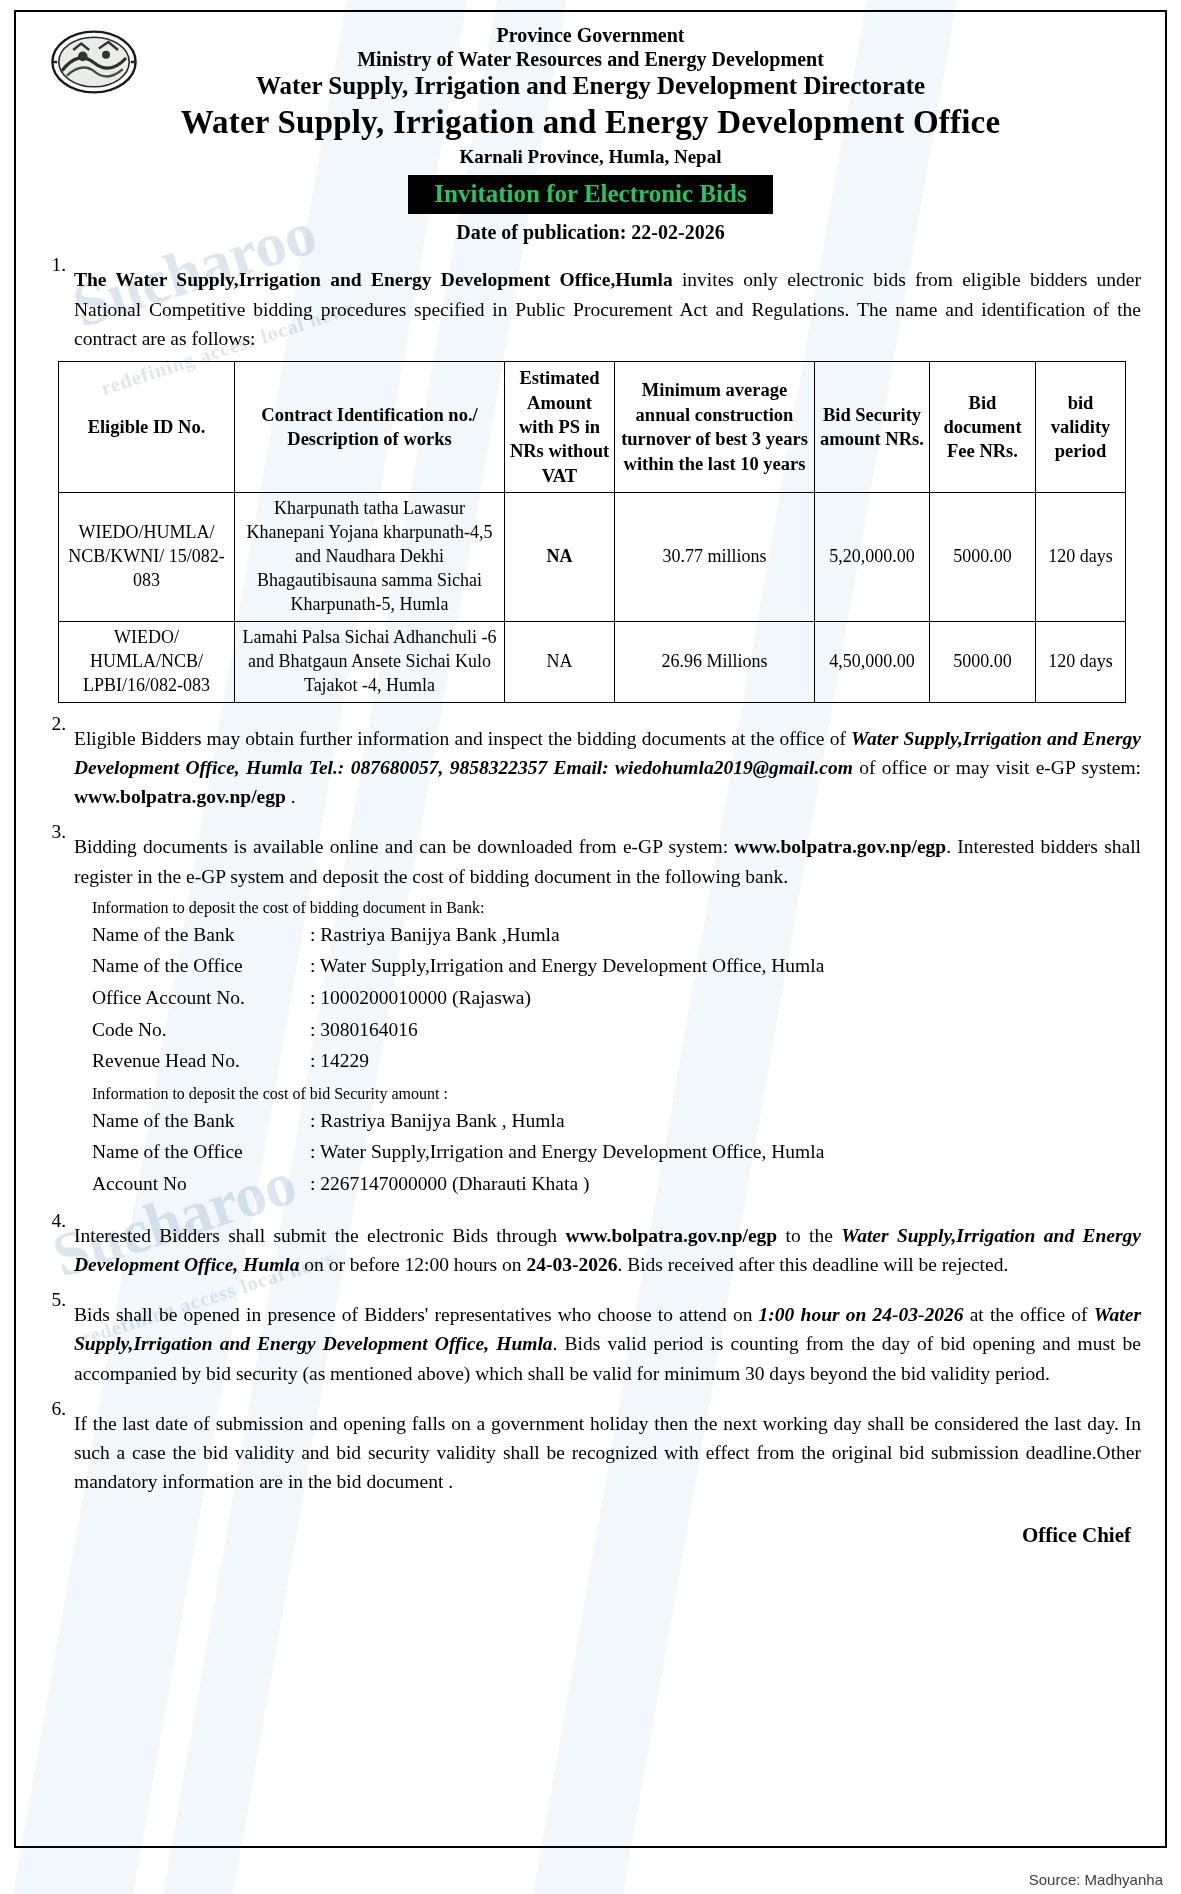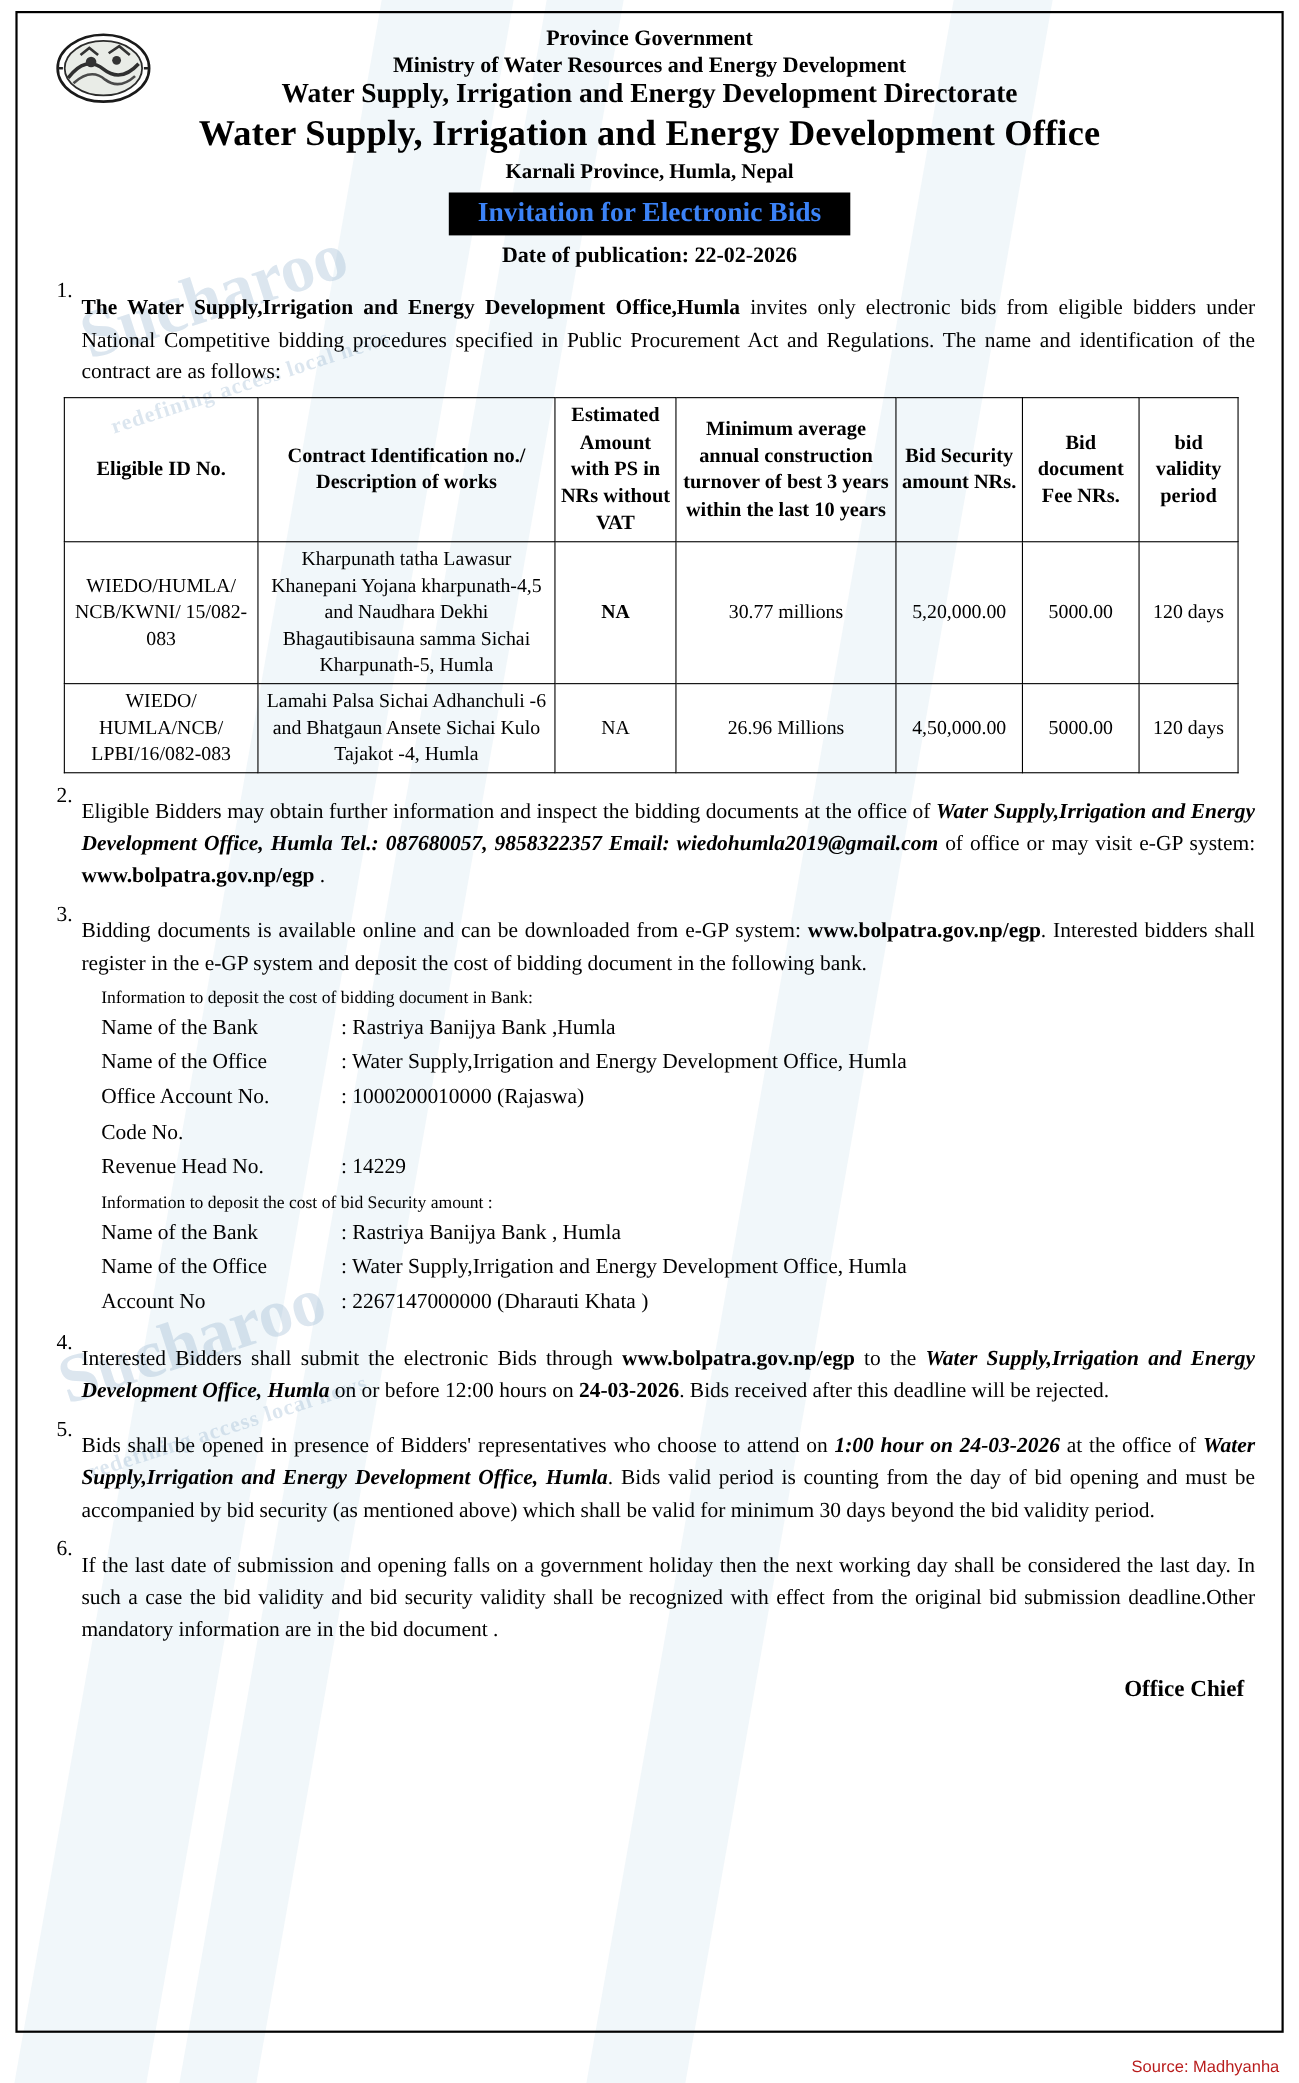--- a/index.html
+++ b/index.html
@@ -68,21 +68,21 @@
   }
   .h-line1 { font-size: 20px; font-weight: bold; line-height: 1.18; text-align: center; }
   .h-line2 { font-size: 20px; font-weight: bold; line-height: 1.18; }
   .h-line3 { font-size: 25px; font-weight: bold; line-height: 1.22; }
   .h-line4 { font-size: 33px; font-weight: bold; line-height: 1.24; letter-spacing: 0.2px; }
   .h-line5 { font-size: 19px; font-weight: bold; line-height: 1.5; }
   .invite-wrap { text-align: center; margin-top: 4px; }
   .invite {
     display: inline-block;
     background: #000;
-    color: #3b82f6;
+    color: #22c55e;
     font-size: 25px;
     font-weight: bold;
     padding: 3px 26px 5px 26px;
     line-height: 1.25;
   }
   .pubdate {
     text-align: center;
     font-size: 20px;
     font-weight: bold;
     margin-top: 7px;
@@ -150,21 +150,21 @@
     font-size: 21px;
     font-weight: bold;
     margin-top: 26px;
     padding-right: 10px;
   }
   .source {
     position: absolute;
     right: 18px;
     bottom: 6px;
     font-size: 15px;
-    color: #b91c1c;
+    color: #404040;
     font-family: "Liberation Sans", sans-serif;
   }
 </style>
 </head>
 <body>
 
 <div class="page">
 
   <div class="wm-band" style="left:180px; top:0; width:120px; height:1894px;"></div>
   <div class="wm-band" style="left:330px; top:0; width:70px; height:1894px;"></div>
@@ -273,20 +273,21 @@
     <div class="kv">
       <div class="k">Name of the Office</div>
       <div class="v">: Water Supply,Irrigation and Energy Development Office, Humla</div>
     </div>
     <div class="kv">
       <div class="k">Office Account No.</div>
       <div class="v">: 1000200010000 (Rajaswa)</div>
     </div>
     <div class="kv">
       <div class="k">Code No.</div>
+      <div class="v">: 3080164016</div>
     </div>
     <div class="kv">
       <div class="k">Revenue Head No.</div>
       <div class="v">: 14229</div>
     </div>
 
     <div class="subhead">Information to deposit the cost of bid Security amount :</div>
     <div class="kv">
       <div class="k">Name of the Bank</div>
       <div class="v">: Rastriya Banijya Bank , Humla</div>

